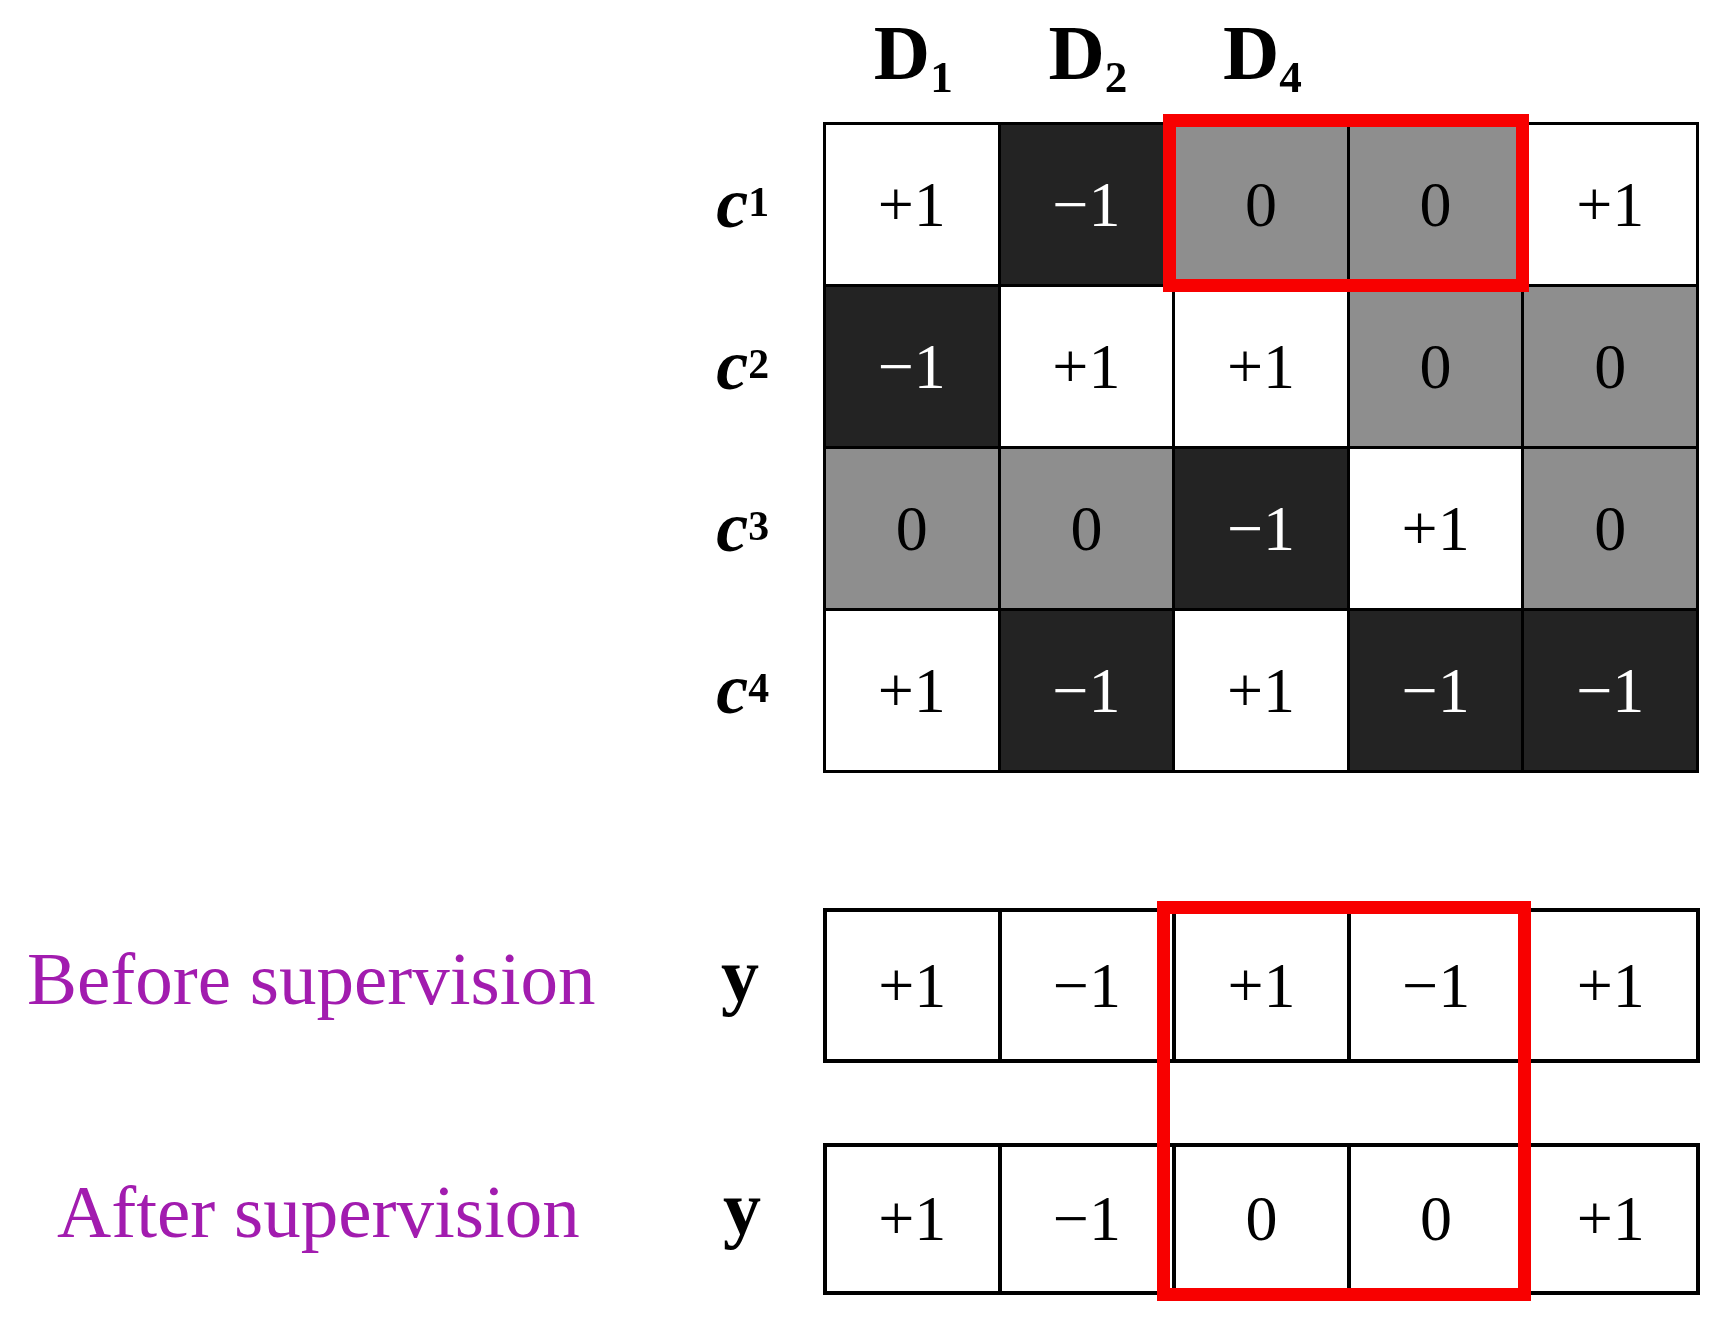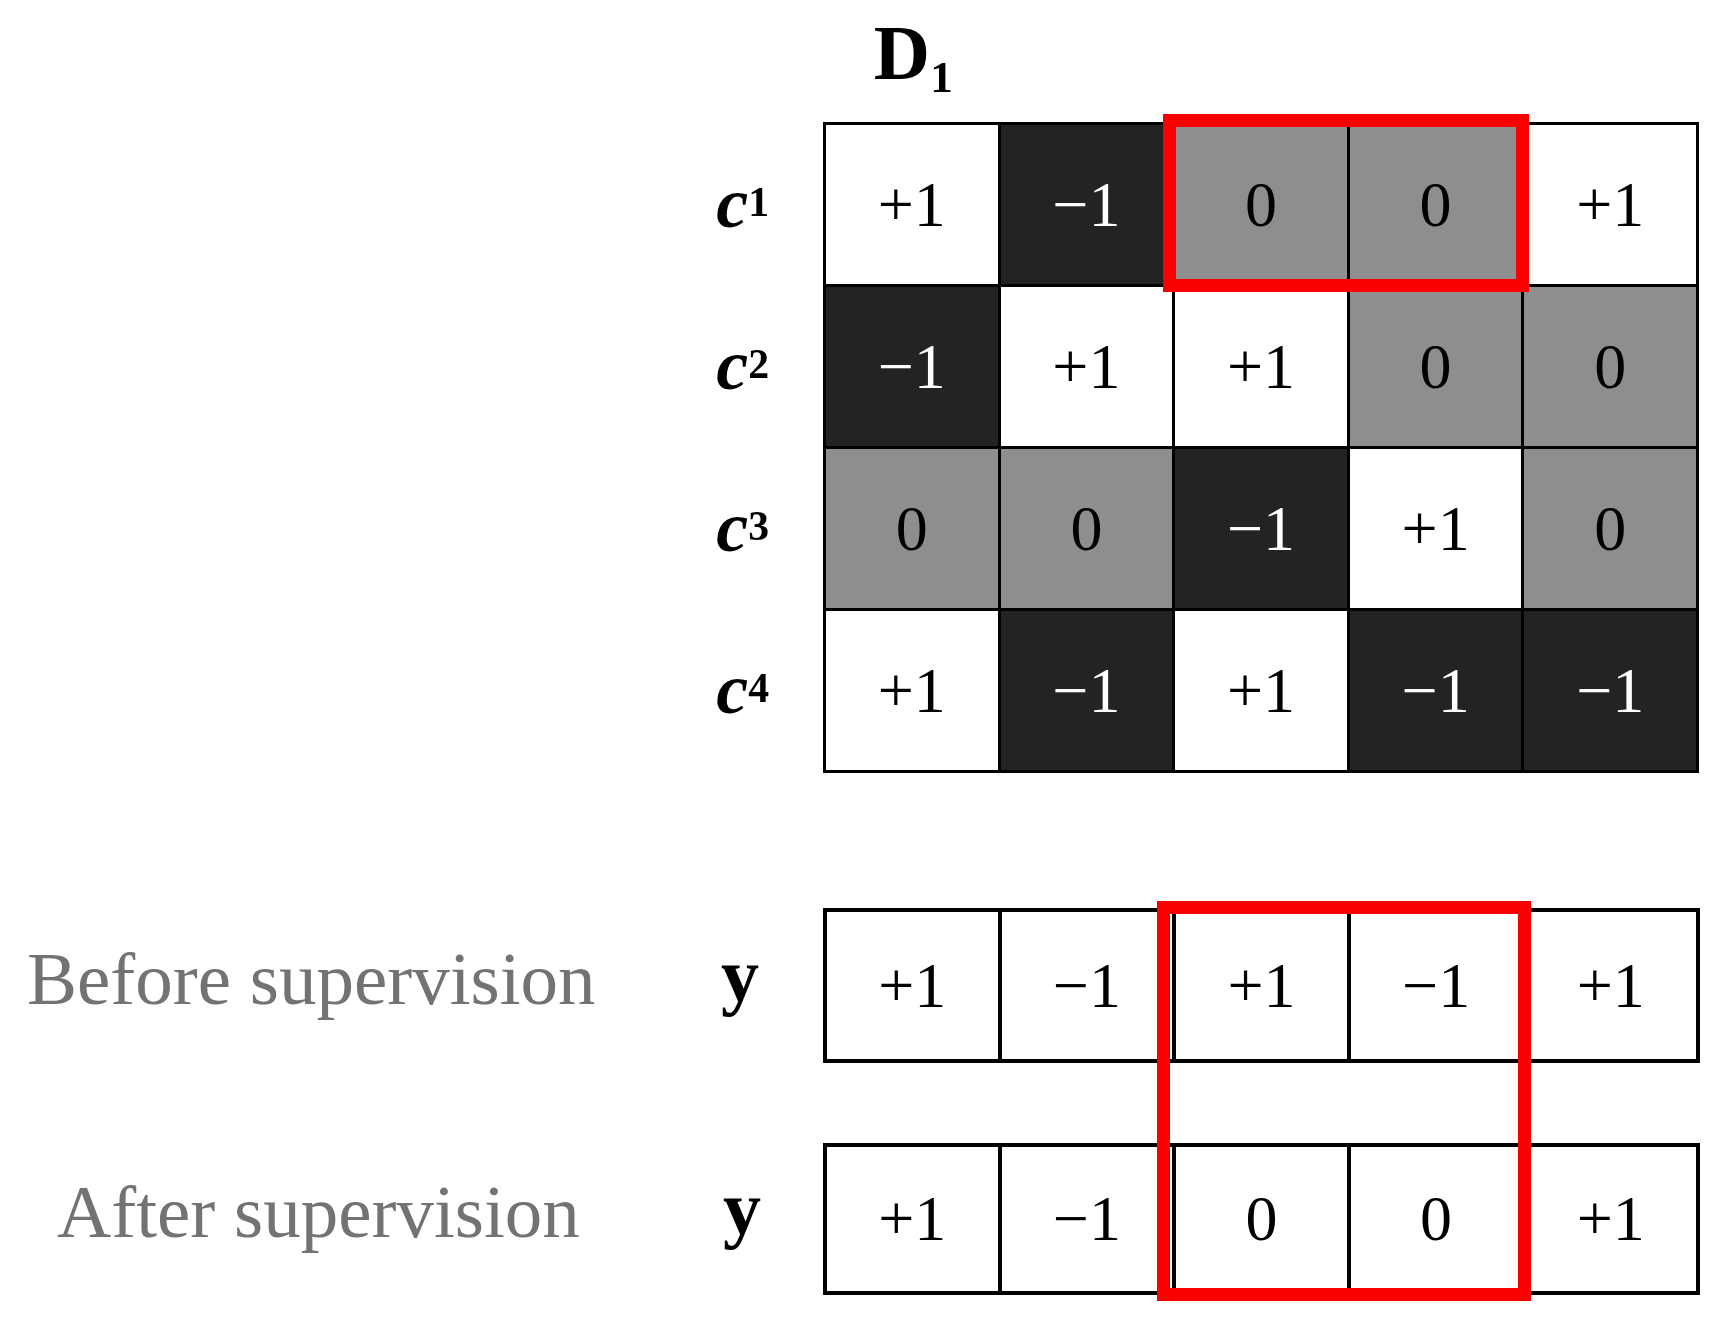--- a/index.html
+++ b/index.html
@@ -66,37 +66,39 @@
   
   .highlight-box{
     position:absolute;box-sizing:border-box;
     border:13px solid var(--highlight-red);
     background:transparent;z-index:6;pointer-events:none;
   }
   #matrix-highlight{left:1163px;top:114px;width:366px;height:178px;}
   #vector-highlight{left:1157px;top:901px;width:374px;height:400px;}
   
   .vec-label{
-    position:absolute;font-size:75px;color:#737373;line-height:1.1;white-space:nowrap;
+    position:absolute;font-size:75px;color:#a21caf;line-height:1.1;white-space:nowrap;
   }
   #before-label{left:27px;top:938px;}
   #after-label{left:57px;top:1171px;text-align:right;}
   .vec-symbol{
     position:absolute;font-weight:bold;font-size:76px;color:#000;line-height:1.1;
   }
   #before-symbol{left:721px;top:934px;}
   #after-symbol{left:723px;top:1167px;}
 </style>
 </head>
 <body>
 
 <div id="figure" style="--cell-black: #232323; --cell-gray: #8e8e8e; --cell-white: #ffffff; --highlight-red: #f80000; --text-light: #ffffff; --text-dark: #000000;">
 
   <div id="col-headers">
       <span class="col-header">D<span class="subscript">1</span></span>
+      <span class="col-header">D<span class="subscript">2</span></span>
+      <span class="col-header">D<span class="subscript">4</span></span>
     </div>
 
   <div id="row-labels">
       <div class="row-label">c<span class="subscript">1</span></div>
       <div class="row-label">c<span class="subscript">2</span></div>
       <div class="row-label">c<span class="subscript">3</span></div>
       <div class="row-label">c<span class="subscript">4</span></div>
     </div>
 
   <div id="matrix-grid">

